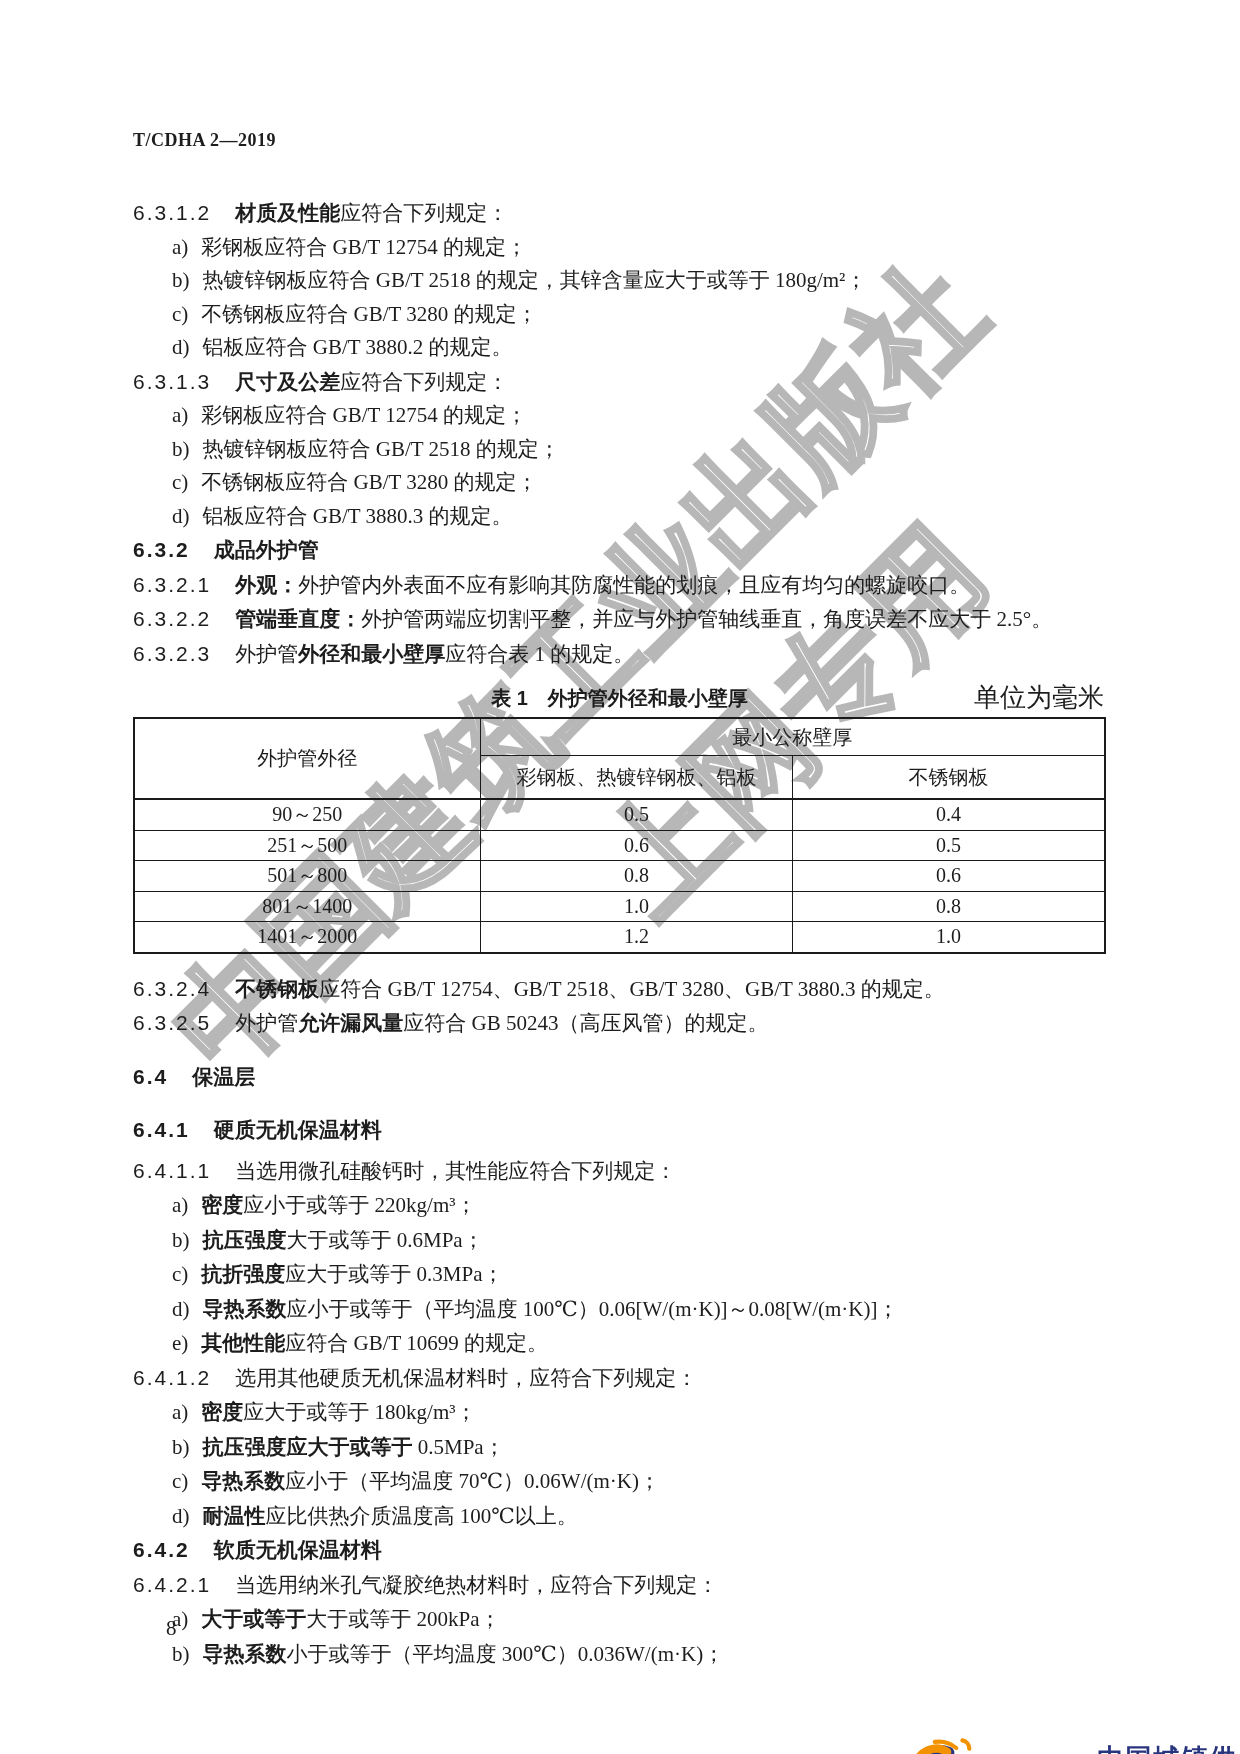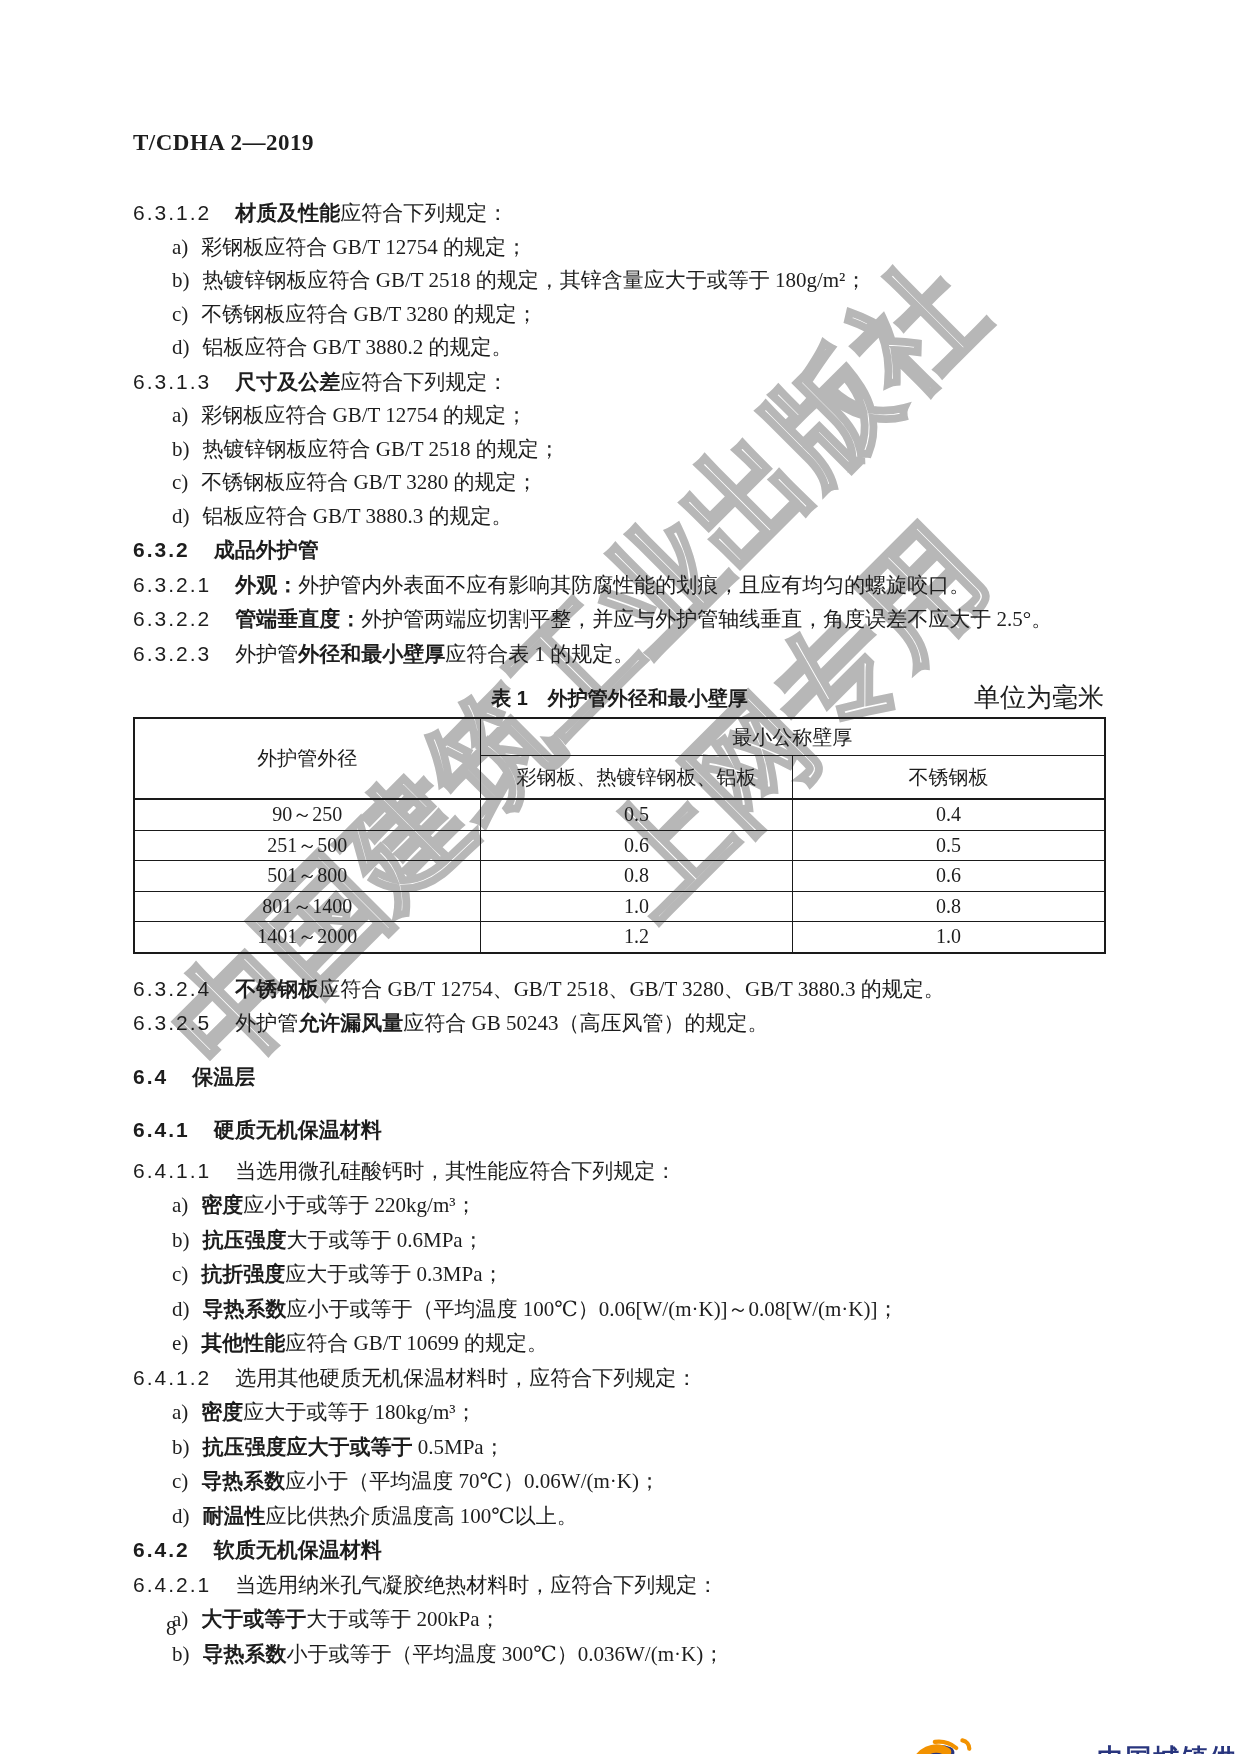--- a/index.html
+++ b/index.html
@@ -14,21 +14,21 @@
     font-family:"DejaVu Sans","Liberation Sans",sans-serif;
     font-weight:700; font-size:120px; letter-spacing:0px;
     color:transparent; -webkit-text-stroke:4px #b7b7b7;
     transform:rotate(-45deg); pointer-events:none; user-select:none;
   }
   .wm1{ left:55px; top:630px; width:960px; text-align:center;}
   .wm2{ left:555px; top:640px; width:480px; text-align:center;}
   
   .doc-header{
     position:absolute; left:133px; top:130px; z-index:2;
-    font-weight:700; font-size:23px; letter-spacing:.5px;
+    font-weight:700; font-size:18px; letter-spacing:.5px;
     font-family:"Liberation Serif","DejaVu Serif",serif;
   }
   .page-number{
     position:absolute; left:166px; top:1616px; z-index:2; font-size:21px;
   }
   .footer-logo{
     position:absolute; left:898px; top:1732px; z-index:2;
     display:flex; align-items:center;
   }
   .logo-mark{ width:92px; height:78px; flex:0 0 auto; margin-right:2px;}

